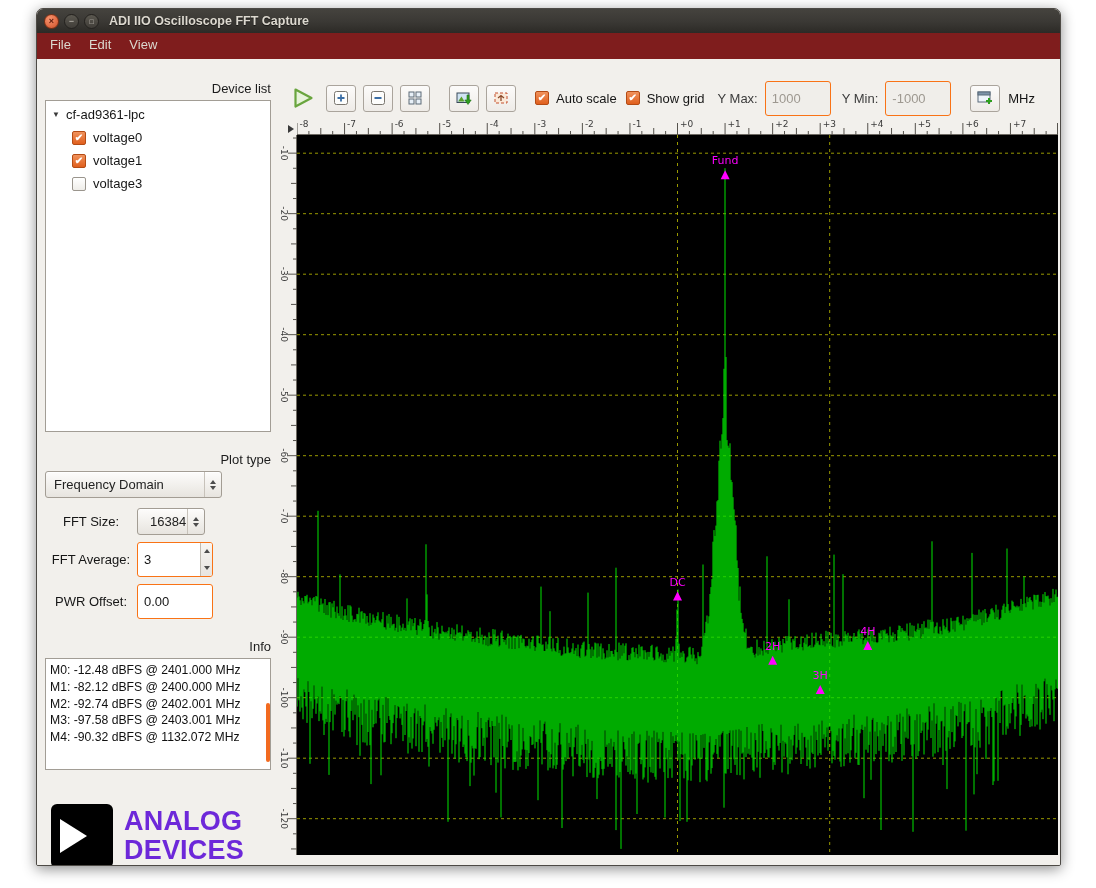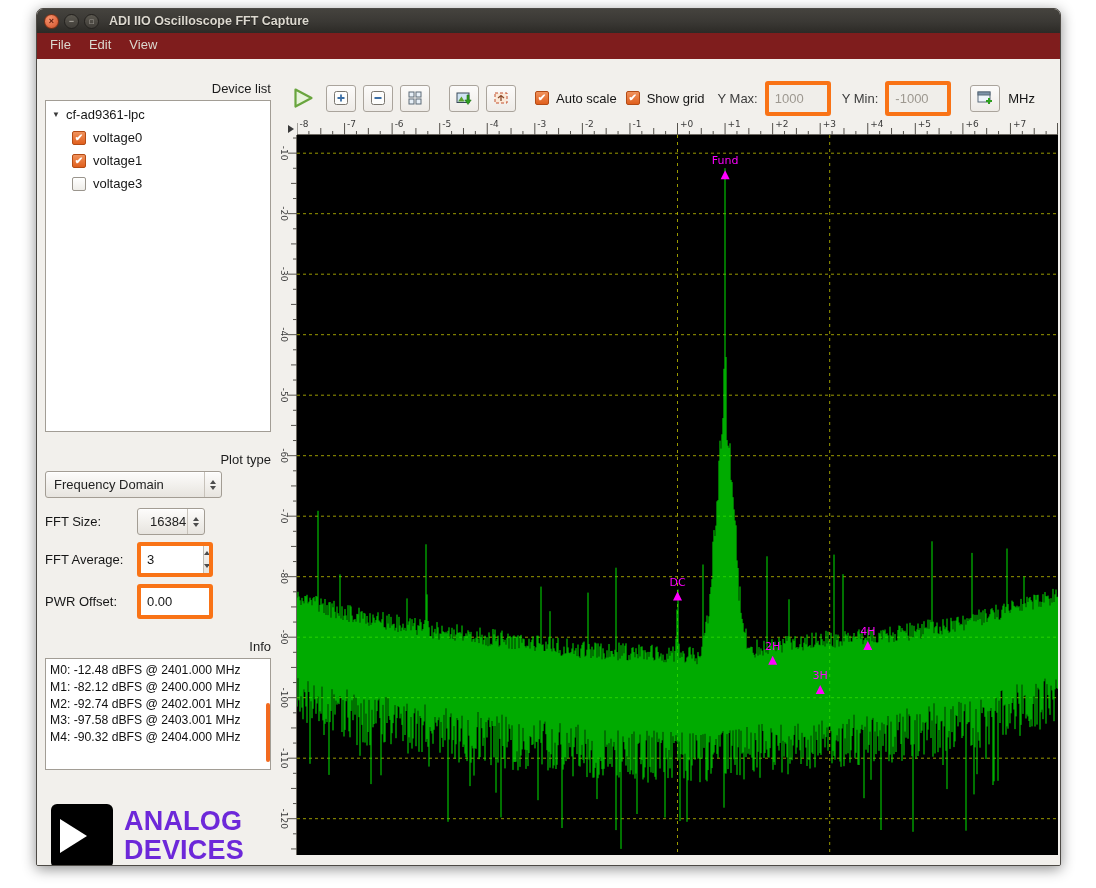--- a/index.html
+++ b/index.html
@@ -34,23 +34,23 @@
   .checkbox.on .tick{display:block;}
   .combo{height:27px;border:1px solid #a39d94;border-radius:3px;background:linear-gradient(#fdfcfb,#f0eeea 60%,#e7e4df);
          display:flex;align-items:center;padding-left:8px;font-size:13px;color:#222;box-sizing:border-box;box-shadow:inset 0 1px 0 #fff;}
   .combo .combo-arrows{margin-left:auto;align-self:stretch;border-left:1px solid #c7c2ba;width:16px;
          display:flex;flex-direction:column;align-items:center;justify-content:center;gap:2px;}
   .combo.wide{width:177px;margin:1px 0 10px 0;}
   .combo.small{width:68px;padding-left:12px;}
   .tri-up{width:0;height:0;border-left:3.5px solid transparent;border-right:3.5px solid transparent;border-bottom:4px solid #4c4c4c;}
   .tri-down{width:0;height:0;border-left:3.5px solid transparent;border-right:3.5px solid transparent;border-top:4px solid #4c4c4c;}
   .tri-up.dim{border-bottom-color:#a7a29a;} .tri-down.dim{border-top-color:#a7a29a;}
-  .form-row{display:flex;align-items:center;margin:7px 0;font-size:13px;color:#161616;}
+  .form-row{display:flex;align-items:center;margin:7px 0;font-size:13px;color:#161616;text-align:center;}
   .form-label{width:92px;}
-  .spin{width:76px;height:35px;border:4px solid #f97316;border-radius:3px;background:#fff;display:flex;box-sizing:border-box;overflow:hidden;gap:43px;}
+  .spin{width:76px;height:35px;border:1px solid #f97316;border-radius:3px;background:#fff;display:flex;box-sizing:border-box;overflow:hidden;gap:43px;}
   .spin .val{flex:1;padding:0 6px;font-size:13px;color:#161616;display:flex;align-items:center;}
   .spin .spinner{width:16px;border-left:1px solid #c0bbb2;background:linear-gradient(#f7f5f2,#e8e5e0);
         display:flex;flex-direction:column;}
   .spin .spinner .cell{flex:1;display:flex;align-items:center;justify-content:center;}
   .spin.disabled{background:#f0eeea;}
   .spin.disabled .val{color:#9d9890;}
   .spin.ysmall{width:66px;}
   .info-box{background:#fff;border:1px solid #a29d95;height:112px;box-sizing:border-box;padding:3px 0 0 4px;
             font-size:12.2px;line-height:16.8px;color:#101010;position:relative;white-space:nowrap;overflow:hidden;margin-bottom:4px;}
   .info-scrollbar{position:absolute;right:0;top:40%;width:4px;height:54%;background:#f26a1f;border-radius:2px;}
@@ -175,21 +175,21 @@
               </span>
           </div>
         </div>
 
         <div class="section-label">Info</div>
         <div class="info-box">
           <div>M0: -12.48 dBFS @ 2401.000 MHz</div>
           <div>M1: -82.12 dBFS @ 2400.000 MHz</div>
           <div>M2: -92.74 dBFS @ 2402.001 MHz</div>
           <div>M3: -97.58 dBFS @ 2403.001 MHz</div>
-          <div>M4: -90.32 dBFS @ 2404.000 MHz</div>
+          <div>M4: -90.32 dBFS @ 1132.072 MHz</div>
           <span class="info-scrollbar"></span>
         </div>
 
         <div class="logo">
           <span class="logo-mark">
               <span class="logo-tri"></span>
             </span>
           <span class="logo-text">
             <div>ANALOG</div>
             <div>DEVICES</div>

